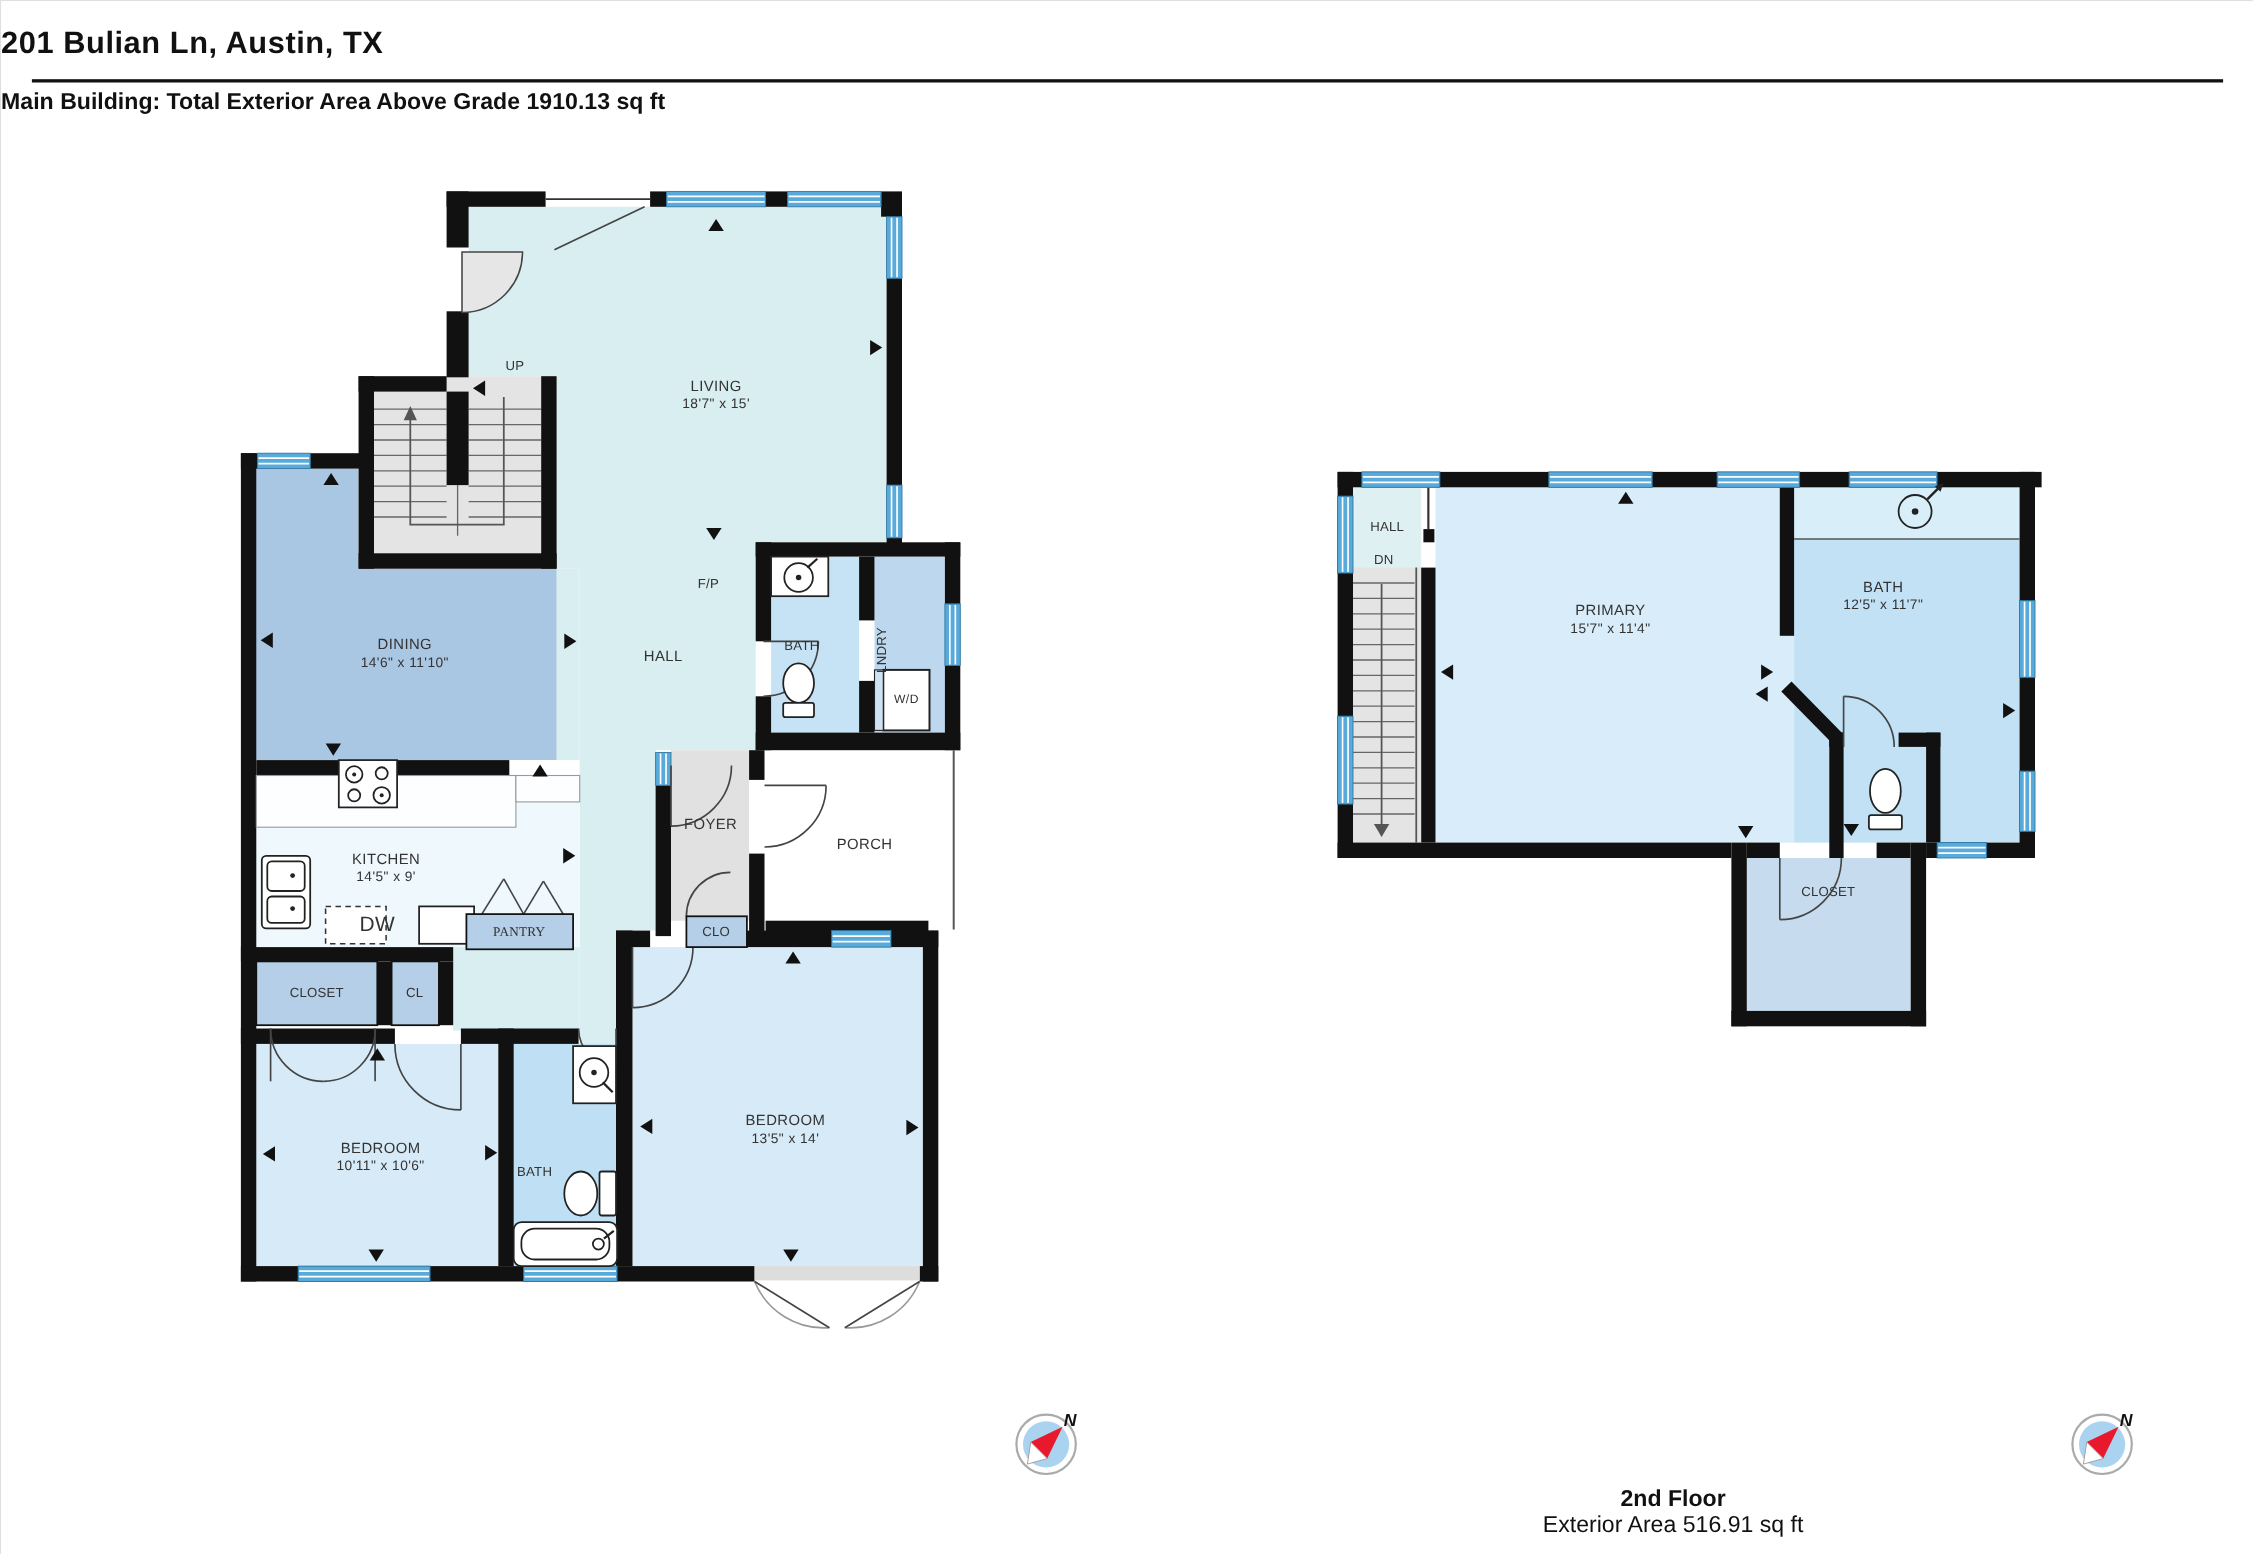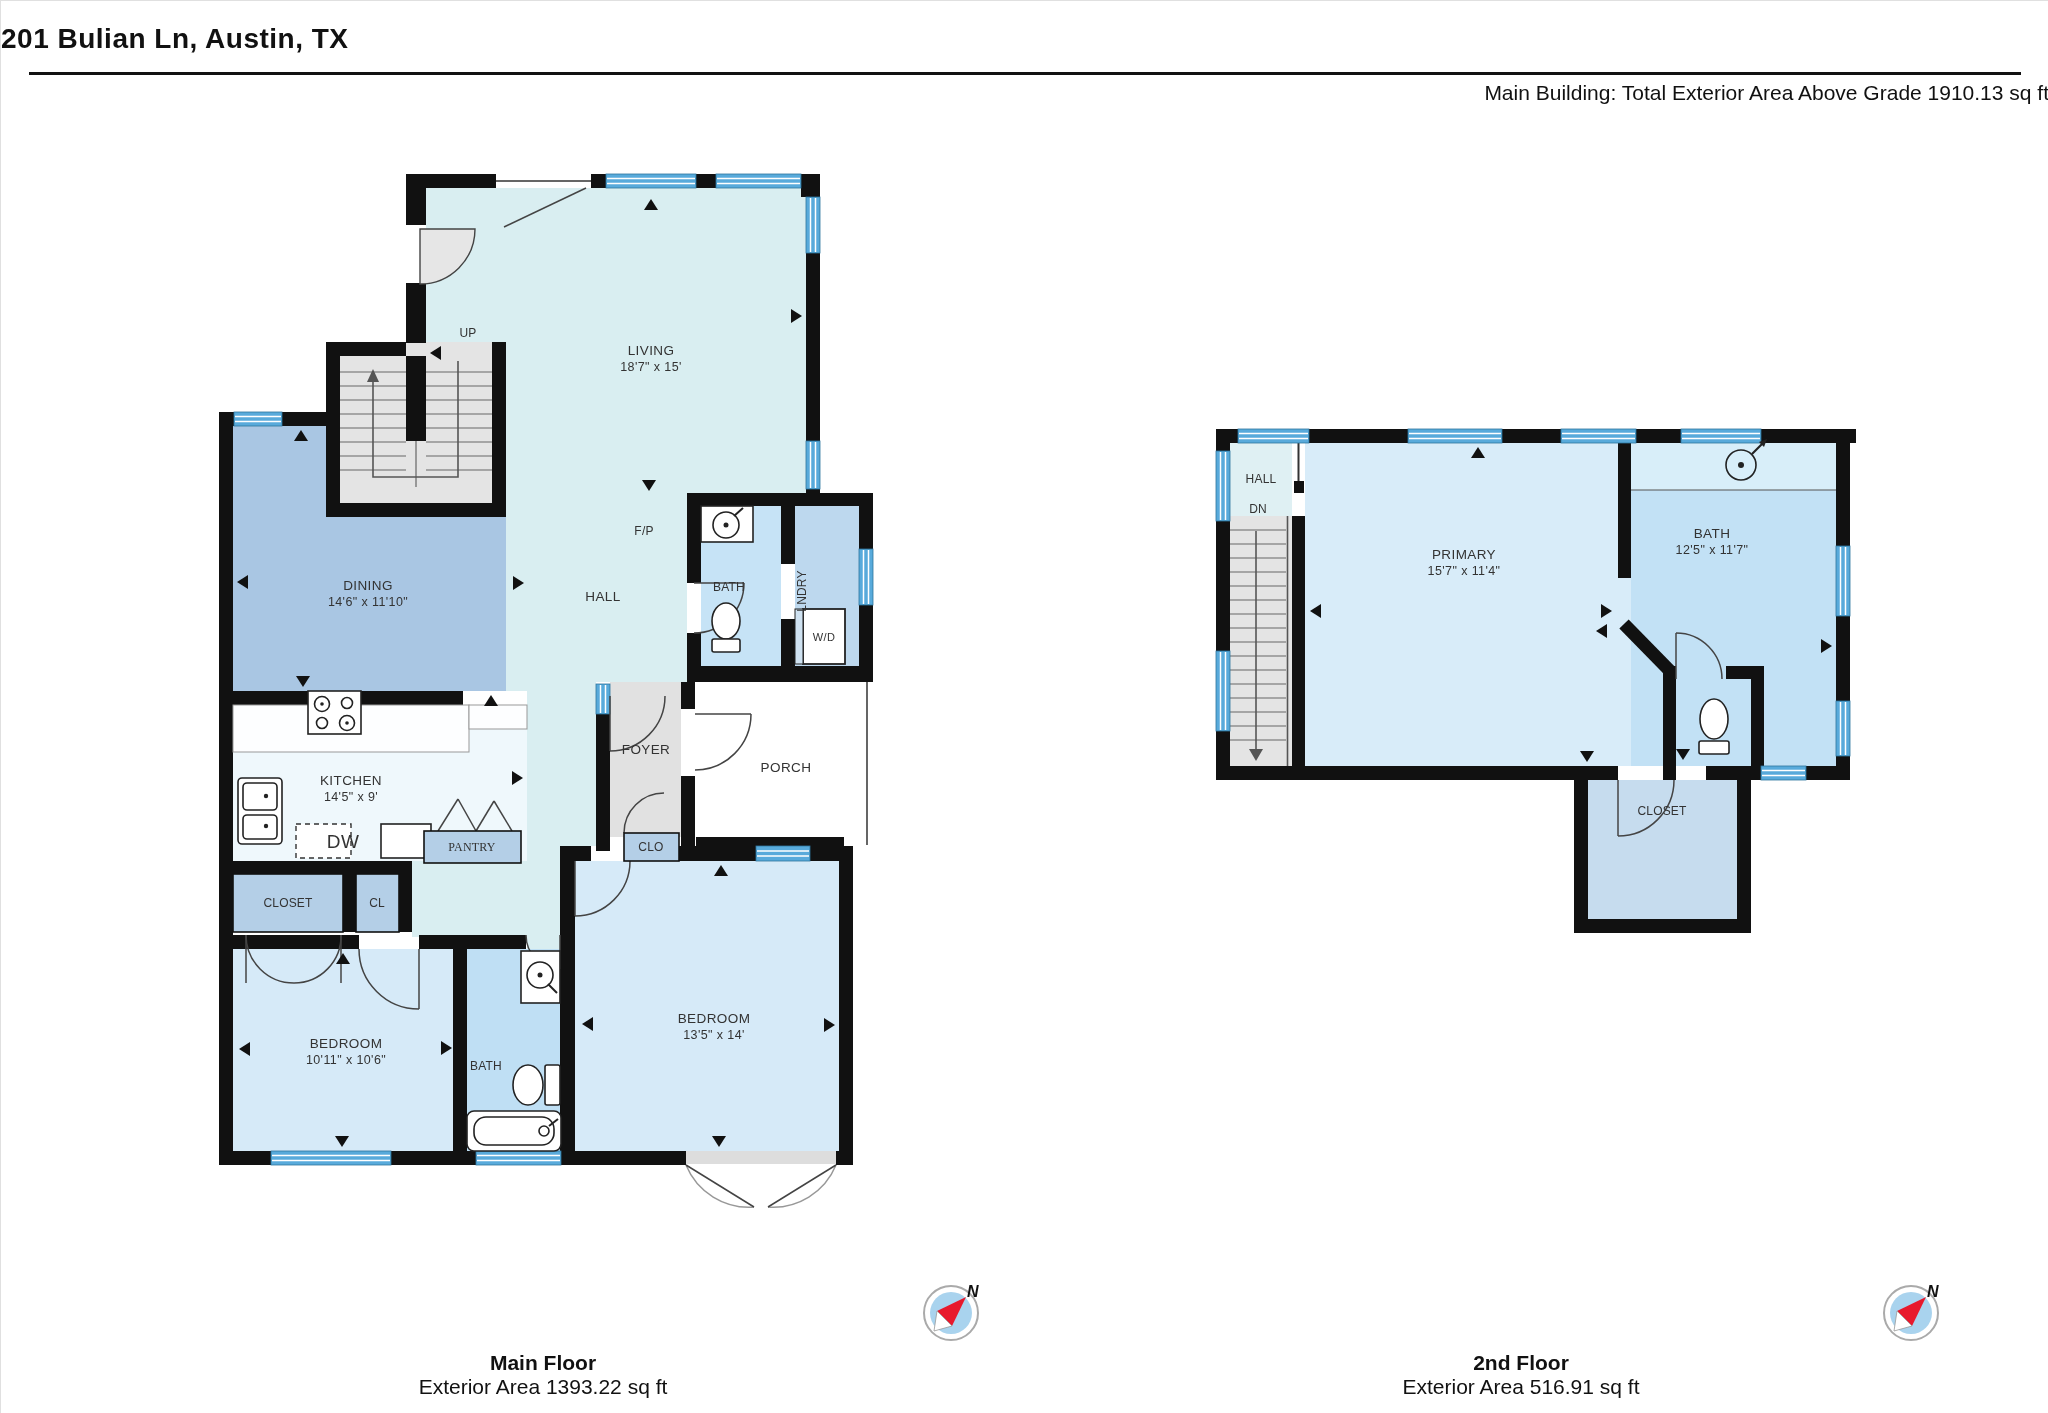--- a/index.html
+++ b/index.html
@@ -1,21 +1,21 @@
 <!DOCTYPE html>
 <html><head>
 <meta charset="utf-8">
 <style>
   html,body{margin:0;padding:0;background:#fff;}
   #page{position:relative;width:2048px;height:1413px;background:#fff;border:1px solid #e0e0e0;
         font-family:"Liberation Sans", sans-serif;color:#111;overflow:hidden;}
   .abs{position:absolute;}
   #title{left:0;top:22px;width:100%;text-align:left;font-size:28px;font-weight:bold;letter-spacing:.5px;}
   #title-rule{left:28px;right:28px;top:71px;height:3px;background:#111;}
-  #subtitle{left:0;top:80px;width:100%;text-align:right;font-size:21px;}
+  #subtitle{left:0;top:80px;width:100%;text-align:left;font-size:21px;font-weight:bold;}
   .plan{position:absolute;}
   .plan svg{position:absolute;left:0;top:0;}
   .rlabel{position:absolute;transform:translate(-50%,-50%);text-align:center;
           font-size:13.5px;color:#333;white-space:nowrap;line-height:17px;letter-spacing:.4px;}
   .rlabel .dims{font-size:12.5px;}
   .rlabel.small{font-size:12px;letter-spacing:.2px;}
   .rlabel.vert{transform:translate(-50%,-50%) rotate(-90deg);}
   .floor-caption{position:absolute;transform:translateX(-50%);text-align:center;font-size:21px;line-height:24px;}
   .floor-caption .fname{font-weight:bold;}
   .compass{position:absolute;}
@@ -470,24 +470,20 @@
       <div>PRIMARY</div>
         <div class="dims">15'7" x 11'4"</div>
       </div>
     <div class="rlabel" style="left:506px;top:121px;">
       <div>BATH</div>
         <div class="dims">12'5" x 11'7"</div>
       </div>
     <div class="rlabel small" style="left:456px;top:390px;">CLOSET</div>
   </div>
 
-  <div class="floor-caption" style="left:542px;top:1350px;">
-    <div class="fname">Main Floor</div>
-    <div>Exterior Area 1393.22 sq ft</div>
-  </div>
   <div class="floor-caption" style="left:1520px;top:1350px;">
     <div class="fname">2nd Floor</div>
     <div>Exterior Area 516.91 sq ft</div>
   </div>
 
   <div class="compass" style="left:920px;top:1280px;width:70px;height:64px;">
     <svg width="70" height="64" viewBox="0 0 70 64">
       <circle cx="30" cy="32" r="27" fill="#fff" stroke="#aaa" stroke-width="2"></circle>
       <circle cx="30" cy="32" r="21" fill="#a9d3ee"></circle>
       <polygon points="45,16 16,30 31,45" fill="#e8192c"></polygon>

